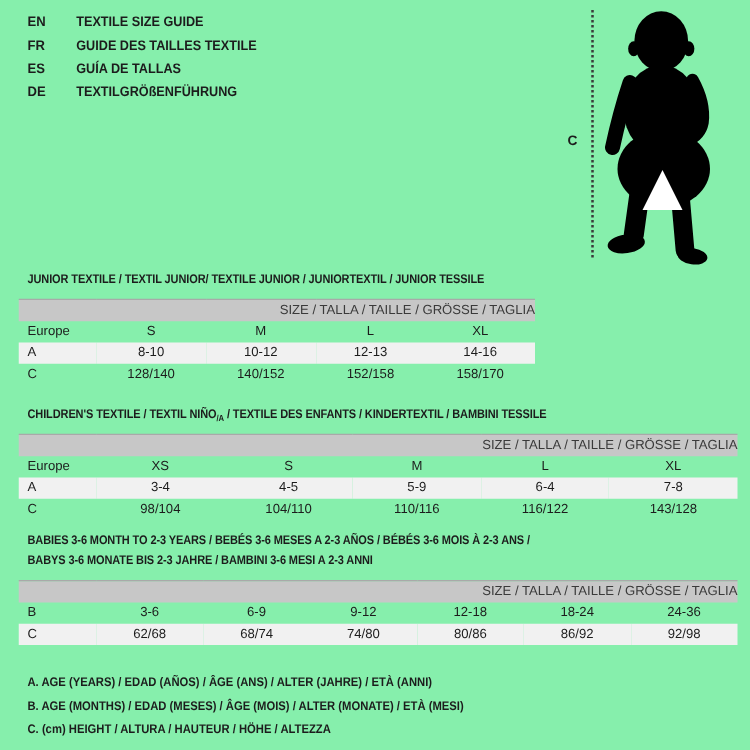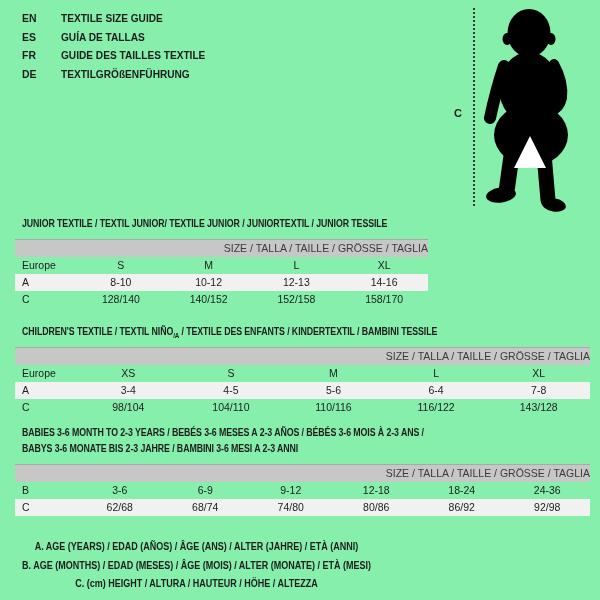--- a/index.html
+++ b/index.html
@@ -48,43 +48,43 @@
   .size-bar {
     background:#c7c7c7; border-top:1px solid #a9a9a9;
     font-weight:normal; text-align:right; height:17px;
     padding:0 0 0 7px; color:#3a3a3a; font-size:10.5px;
   }
   .size-table td { height:17px; text-align:center; padding:0; white-space:nowrap; }
   .size-table td:first-child { text-align:left; padding-left:7px; }
   .size-table tbody tr:nth-child(even) td { background:#f1f1f1; }
 
   
-  .footnotes { position:absolute; left:22px; top:538px;text-align:center; }
+  .footnotes { position:absolute; left:22px; top:538px; }
   .footnote {
     font-weight:bold; font-size:10px; line-height:18.5px;
     white-space:nowrap; transform:scaleX(0.9); transform-origin:0 50%;
   }
 </style>
 </head>
 <body>
 
 <div class="canvas">
 
   <div class="lang-block">
     <div class="lang-row">
       <span class="lang-code">EN</span>
       <span class="lang-text">TEXTILE SIZE GUIDE</span>
     </div>
     <div class="lang-row">
+      <span class="lang-code">FR</span>
+      <span class="lang-text">GUIDE DES TAILLES TEXTILE</span>
+    </div>
+    <div class="lang-row">
       <span class="lang-code">ES</span>
       <span class="lang-text">GUÍA DE TALLAS</span>
-    </div>
-    <div class="lang-row">
-      <span class="lang-code">FR</span>
-      <span class="lang-text">GUIDE DES TAILLES TEXTILE</span>
     </div>
     <div class="lang-row">
       <span class="lang-code">DE</span>
       <span class="lang-text">TEXTILGRÖßENFÜHRUNG</span>
     </div>
   </div>
 
   <span class="figure-label">C</span>
   <div class="dotted-line"></div>
   <svg class="baby" viewBox="0 0 110 212" width="110" height="212" aria-hidden="true">
@@ -168,21 +168,21 @@
           <td>XS</td>
           <td>S</td>
           <td>M</td>
           <td>L</td>
           <td>XL</td>
         </tr>
         <tr>
           <td>A</td>
           <td>3-4</td>
           <td>4-5</td>
-          <td>5-6</td>
+          <td>5-9</td>
           <td>6-4</td>
           <td>7-8</td>
         </tr>
         <tr>
           <td>C</td>
           <td>98/104</td>
           <td>104/110</td>
           <td>110/116</td>
           <td>116/122</td>
           <td>143/128</td>

